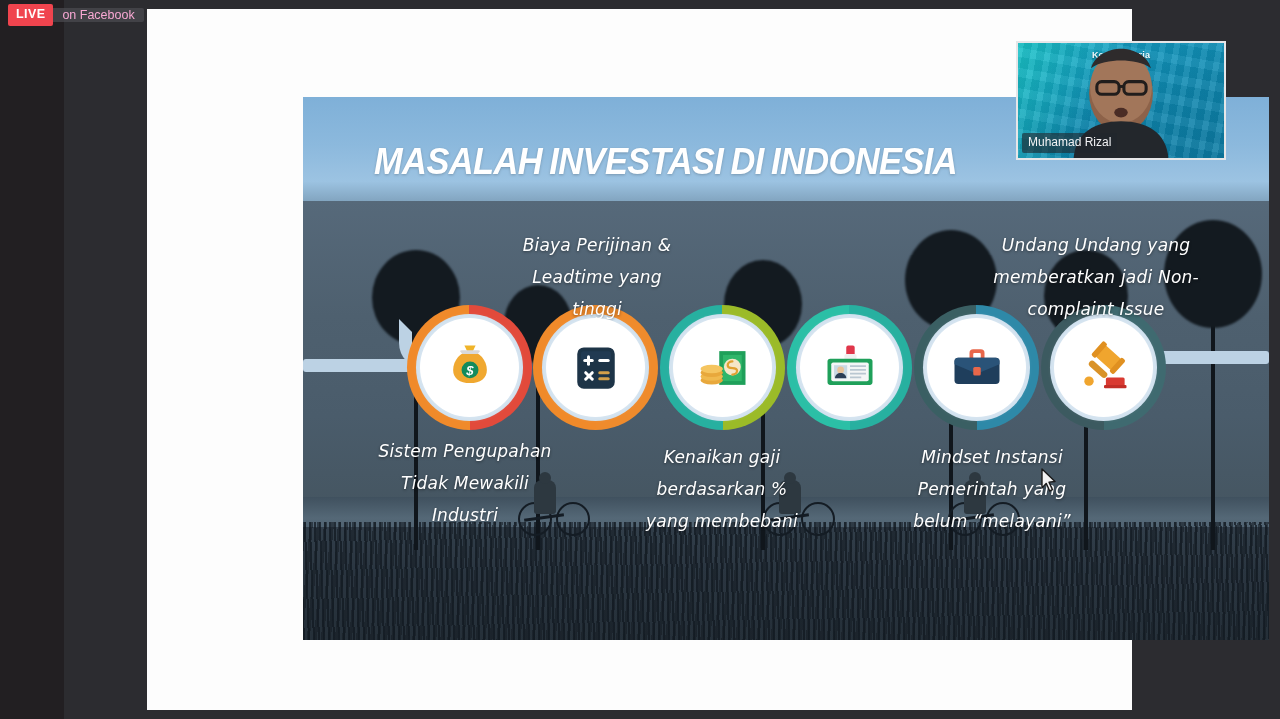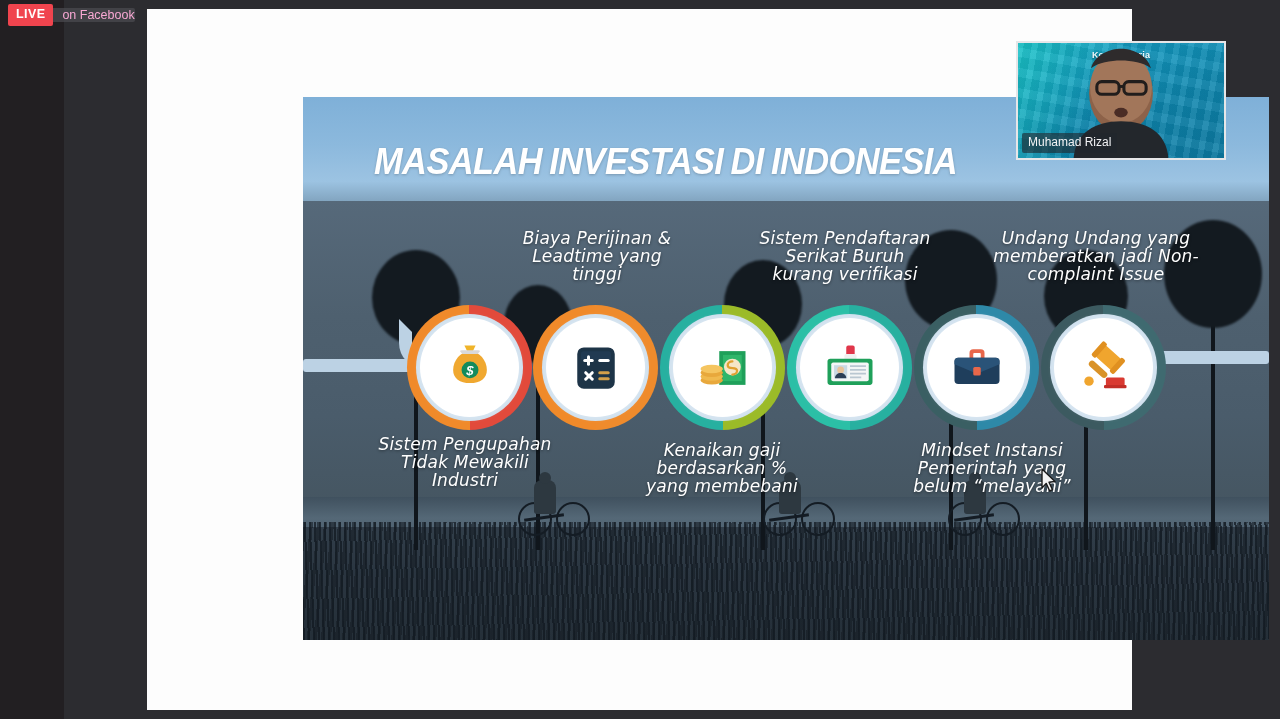--- a/index.html
+++ b/index.html
@@ -14,21 +14,21 @@
   #left-rail {
     position:absolute; left:0; top:0; width:64px; height:719px;
     background:#221f22;
   }
 
   
   #live-badge {
     position:absolute; left:8px; top:8px;
     display:flex; align-items:center;
     background:rgba(75,75,80,0.72);
-    border-radius:2px; height:14px; 
+    border-radius:2px; height:14px; padding-right:9px;
     z-index:40;
   }
   #live-badge .live-pill {
     background:#f0444e; color:#fff;
     font-size:12.5px; font-weight:bold; letter-spacing:.4px;
     padding:4px 8px 5px; border-radius:2px; line-height:1;
   }
   #live-badge .live-text {
     color:#f9a8d4; font-size:12.5px; padding-left:9px; line-height:1;
   }
@@ -147,21 +147,21 @@
     background:#ffffff;
     display:flex; align-items:center; justify-content:center;
     box-shadow:0 0 6px rgba(255,255,255,.35);
     z-index:3;
   }
   .inner svg { width:60px; height:60px; display:block; }
 
   
   .node-label {
     position:absolute; width:230px; text-align:center;
-    color:#ffffff; font-size:17px; line-height:18px;
+    color:#ffffff; font-size:17px; line-height:32px;
     font-family:"DejaVu Sans","Liberation Sans",sans-serif;
     letter-spacing:.2px;
     text-shadow:0 1px 3px rgba(0,0,0,.45);
   }
 
   
   #video-tile {
     position:absolute; left:1016px; top:41px;
     width:210px; height:119px;
     border:2px solid #e6e6e8;
@@ -372,23 +372,20 @@
             <rect x="34" y="42" width="20" height="10" rx="1.6" fill="#d93a31"></rect>
             <rect x="32" y="50" width="24" height="3.6" rx="1.2" fill="#c22e27"></rect>
           </svg>
         </div>
       </div>
     </div>
 
     <div class="node-label" style="left:179px;top:132px;white-space:pre-line;">Biaya Perijinan &amp;
 Leadtime yang
 tinggi</div>
-    <div class="node-label" style="left:427px;top:132px;white-space:pre-line;">Sistem Pendaftaran
-Serikat Buruh
-kurang verifikasi</div>
     <div class="node-label" style="left:678px;top:132px;white-space:pre-line;">Undang Undang yang
 memberatkan jadi Non-
 complaint Issue</div>
 
     <div class="node-label" style="left:47px;top:338px;white-space:pre-line;">Sistem Pengupahan
 Tidak Mewakili
 Industri</div>
     <div class="node-label" style="left:304px;top:344px;white-space:pre-line;">Kenaikan gaji
 berdasarkan %
 yang membebani</div>

